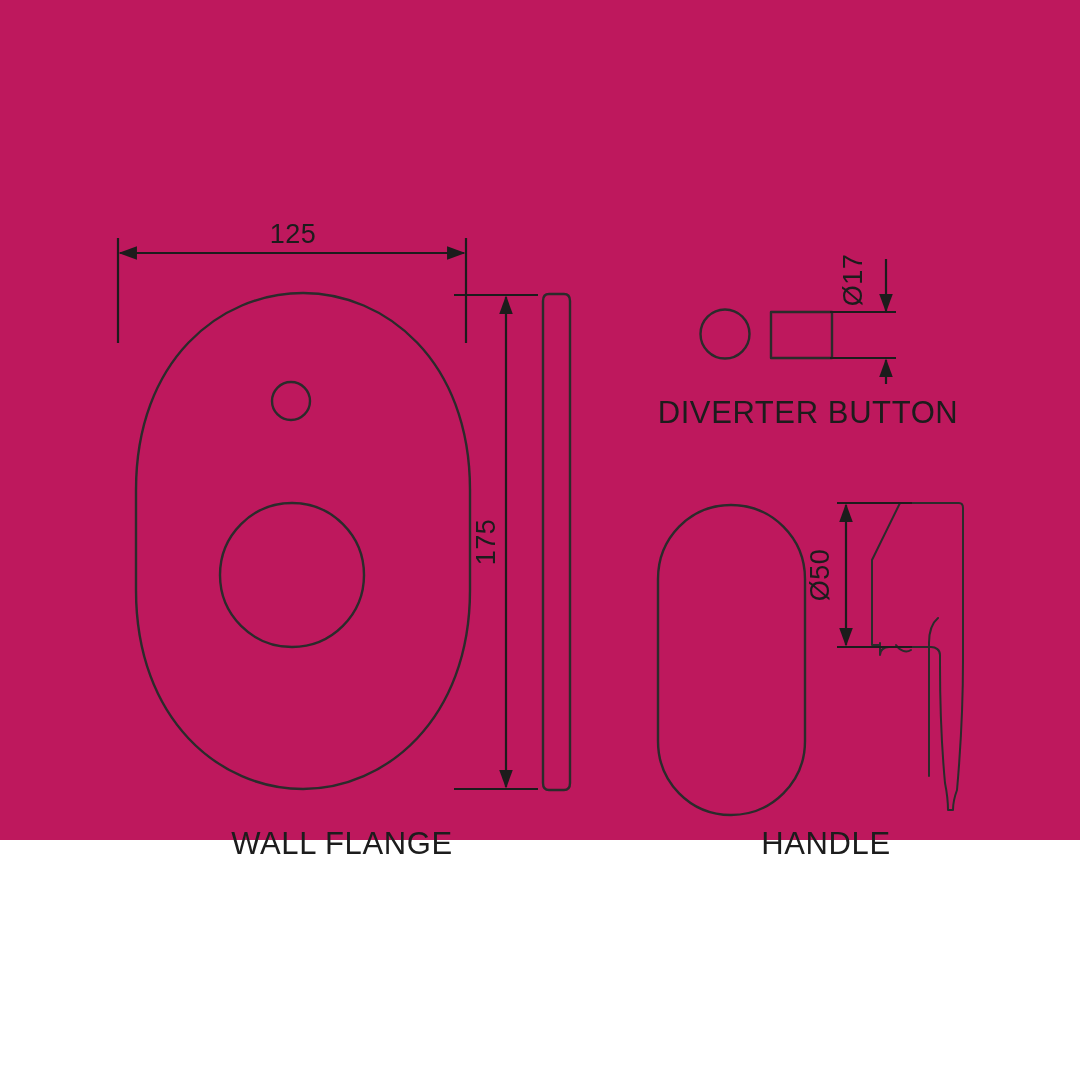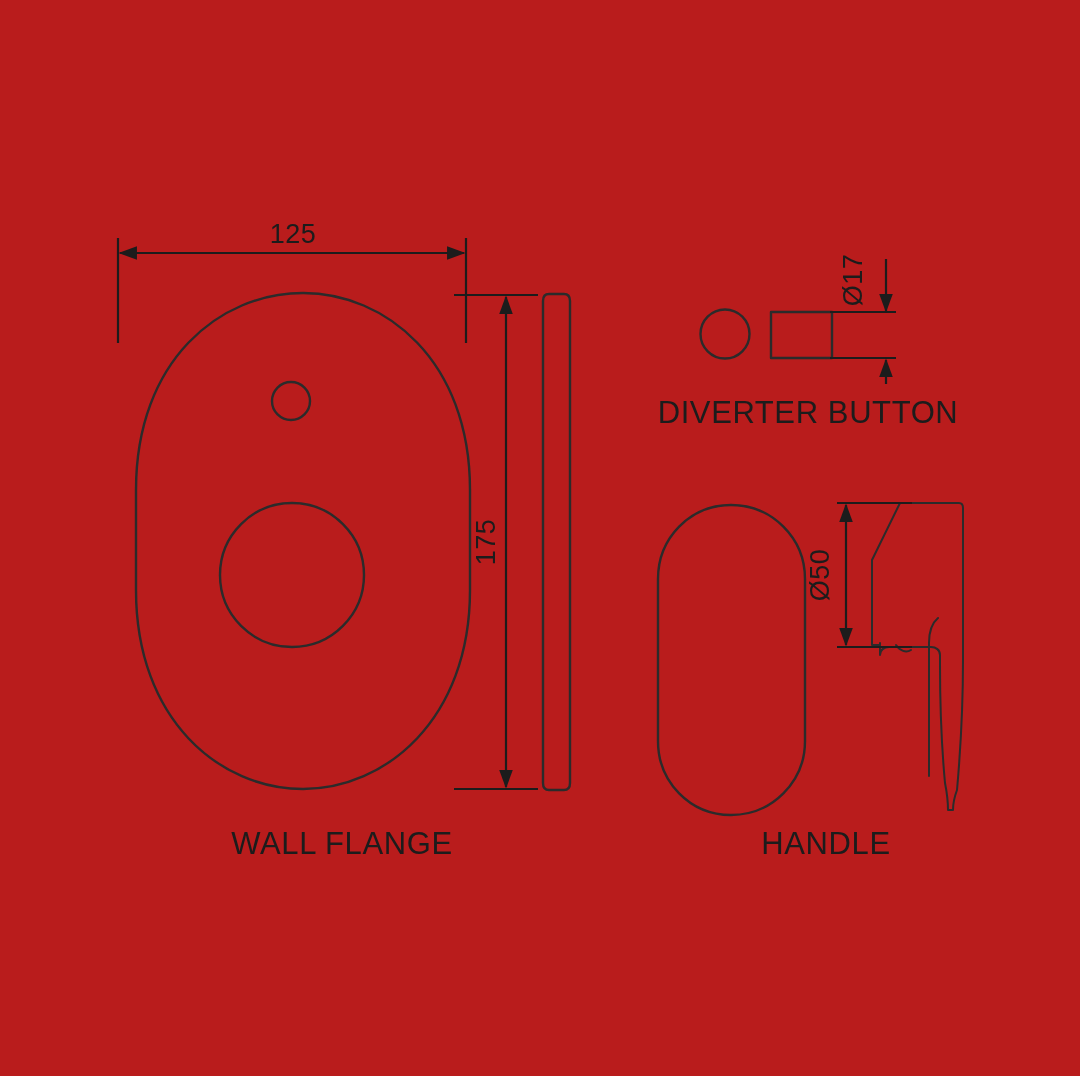--- a/index.html
+++ b/index.html
@@ -9,22 +9,22 @@
   }
   body {
     width: 1080px;
     height: 1080px;
     font-family: "Liberation Sans", sans-serif;
     overflow: hidden;
   }
   #drawing-root {
     position: relative;
     width: 1080px;
-    height: 1076px;
-    background: #b91c1c;
+    height: 840px;
+    background: #be185d;
   }
   svg#tech-drawing {
     display: block;
     width: 1080px;
     height: 1080px;
   }
   .outline {
     fill: none;
     stroke: #2b2b2b;
     stroke-width: 2.4;

